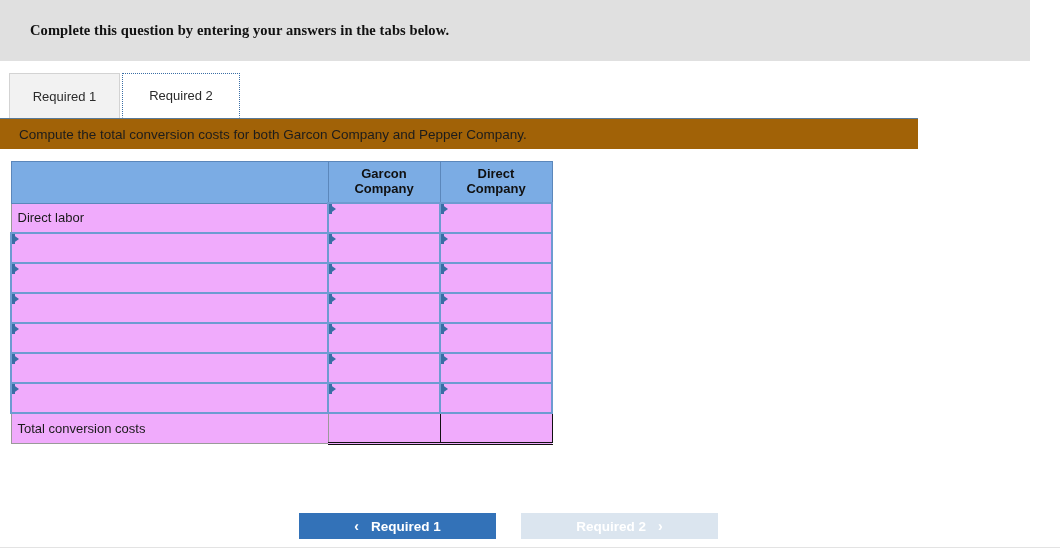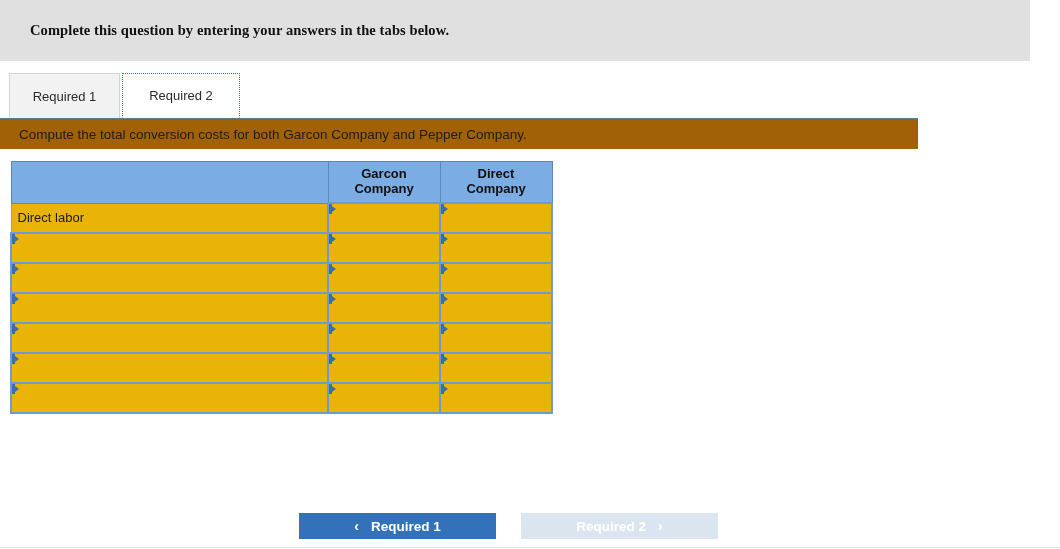--- a/index.html
+++ b/index.html
@@ -111,21 +111,21 @@
     line-height: 1.15;
     padding: 0;
   }
   .sheet th.h-blank { border-right: 1px solid #5b87bb; }
 
   
   .sheet td {
     padding: 0;
     height: 28px;
     vertical-align: middle;
-    background: #eab308;
+    background: #f0abfc;
   }
 
   
   td.label {
     border: 1px solid #9a9a9a;
     font-size: 13px;
     color: #1a1a1a;
     padding-left: 6px;
     white-space: nowrap;
   }
@@ -299,20 +299,25 @@
         <tr class="entry">
           <td class="label-input"><span class="marker"></span><span></span></td>
           <td class="val-input"><span class="marker"></span><span></span></td>
           <td class="val-input"><span class="marker"></span><span></span></td>
         </tr>
         <tr class="entry">
           <td class="label-input"><span class="marker"></span><span></span></td>
           <td class="val-input"><span class="marker"></span><span></span></td>
           <td class="val-input"><span class="marker"></span><span></span></td>
         </tr>
+        <tr class="entry">
+          <td class="label"><span>Total conversion costs</span></td>
+          <td class="val-grandtotal"><span></span></td>
+          <td class="val-grandtotal"><span></span></td>
+        </tr>
       </tbody>
   </table>
 </div>
 
 <div class="navbar">
   <button class="navbtn navbtn-prev">
     <span class="chev chev-left">‹</span>
     <span>Required 1</span>
   </button>
   <button class="navbtn navbtn-next">

